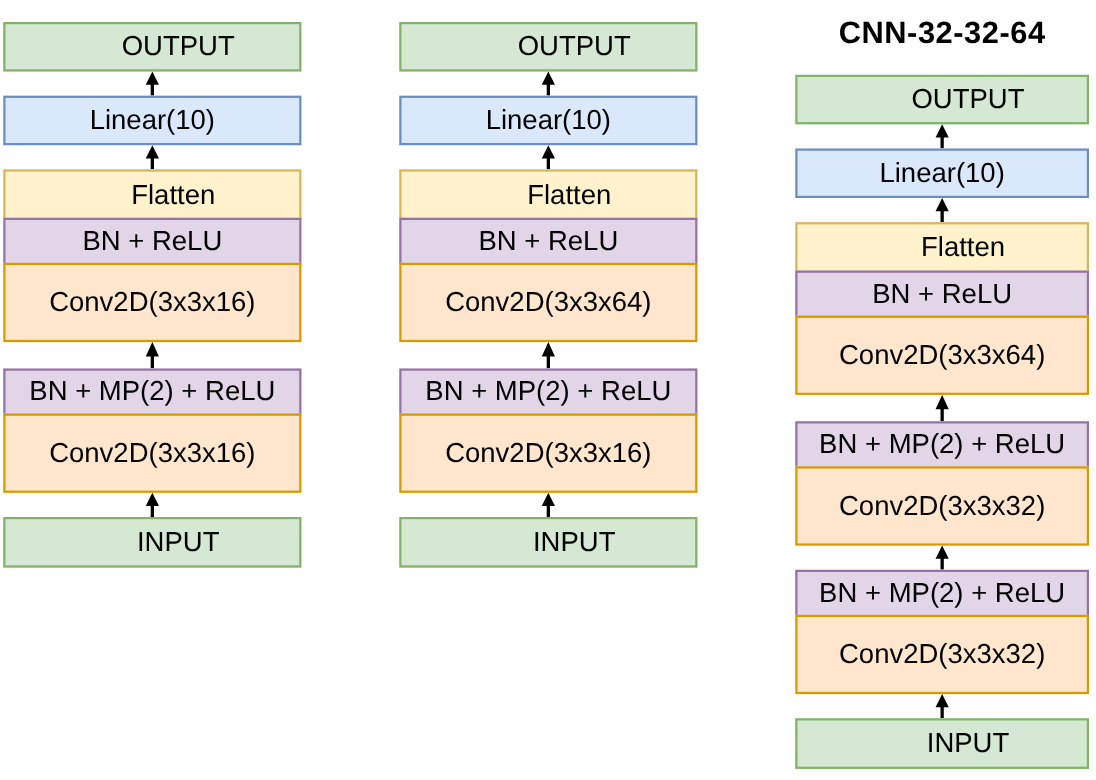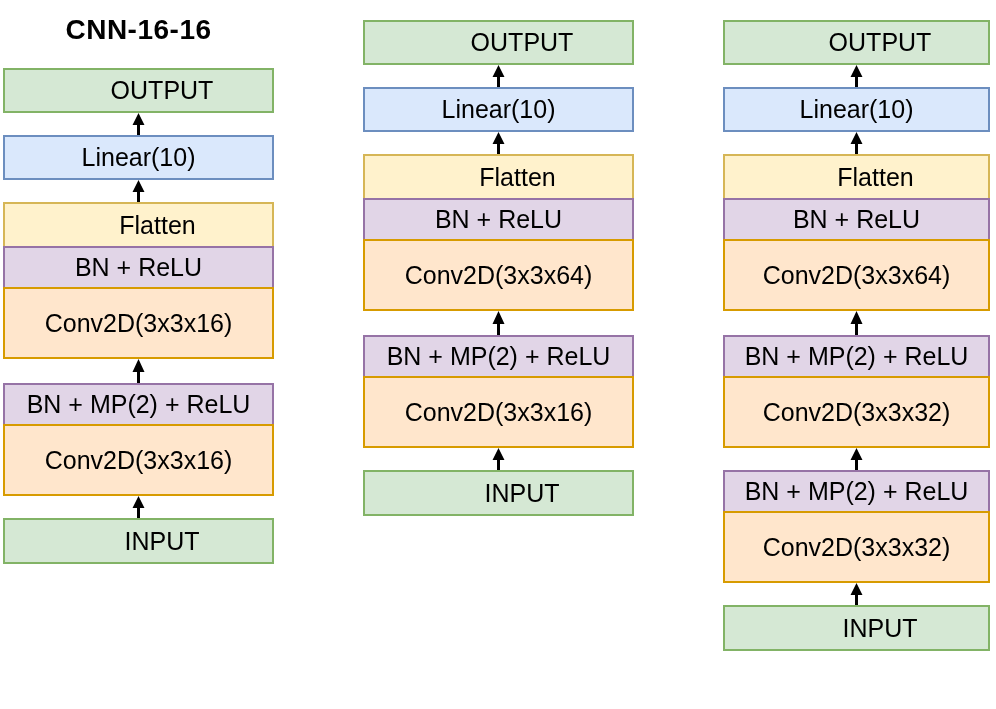--- a/index.html
+++ b/index.html
@@ -53,21 +53,20 @@
   }
   .arrow.tall{height:24px;}
   .arrow svg{display:block;height:100%;}
 </style>
 </head>
 <body>
 
 <div class="canvas">
 
   <section class="column col-1">
-    <h2 class="col-title">CNN-16-16</h2>
     <div class="spacer-title"></div>
 
     <div class="box io h-std">OUTPUT</div>
     <div class="arrow">
       <svg viewBox="0 0 15 22" width="15" height="22">
           <path d="M7.5 0 L13.5 12 H9 V22 H6 V12 H1.5 Z" fill="#000"></path>
         </svg>
     </div>
 
     <div class="box linear h-std">Linear(10)</div>
@@ -128,20 +127,21 @@
     <div class="arrow">
       <svg viewBox="0 0 15 22" width="15" height="22">
           <path d="M7.5 0 L13.5 12 H9 V22 H6 V12 H1.5 Z" fill="#000"></path>
         </svg>
     </div>
 
     <div class="box io h-flat">INPUT</div>
   </section>
 
   <section class="column col-3">
+    <h2 class="col-title">CNN-32-32-64</h2>
     <div class="spacer-title"></div>
 
     <div class="box io h-std">OUTPUT</div>
     <div class="arrow">
       <svg viewBox="0 0 15 22" width="15" height="22">
           <path d="M7.5 0 L13.5 12 H9 V22 H6 V12 H1.5 Z" fill="#000"></path>
         </svg>
     </div>
 
     <div class="box linear h-std">Linear(10)</div>

